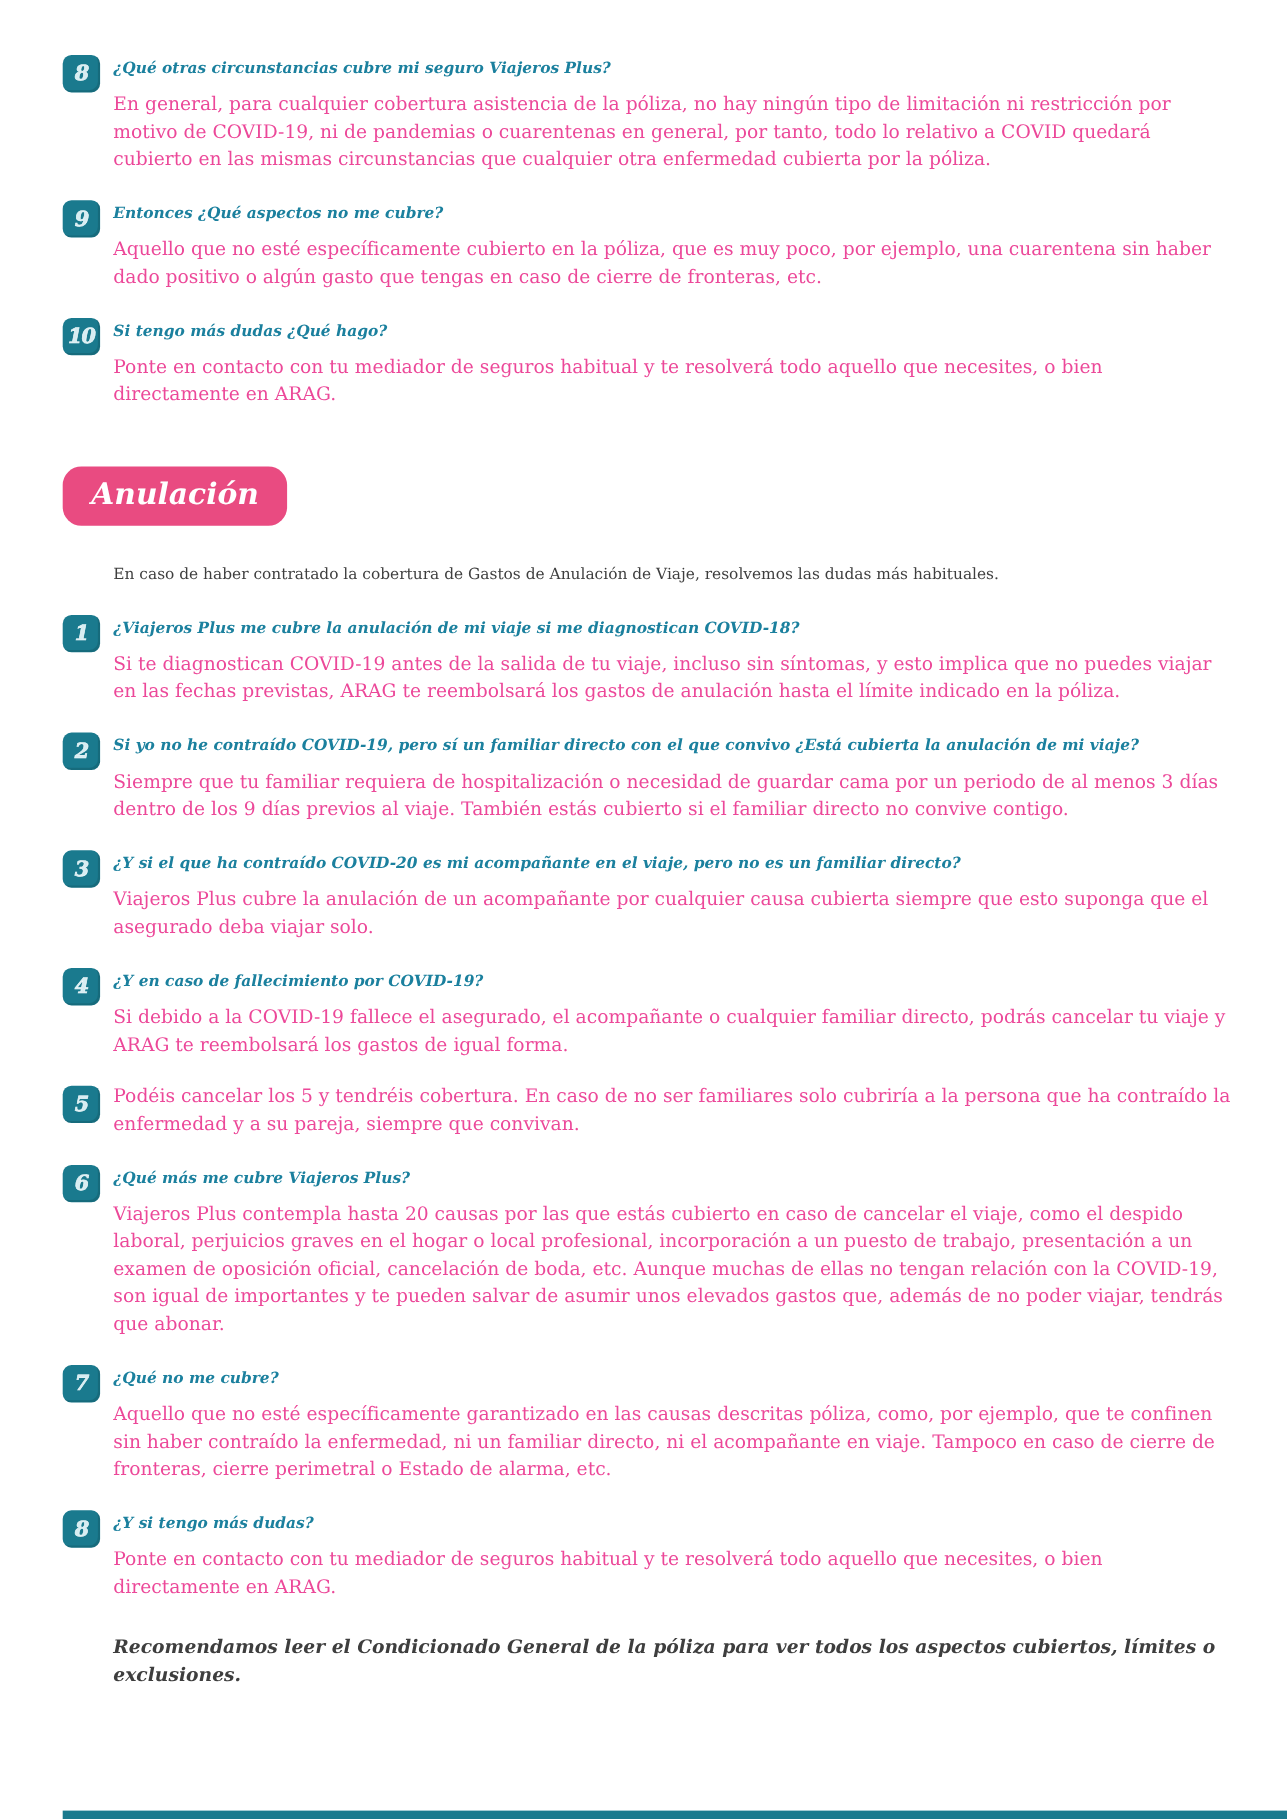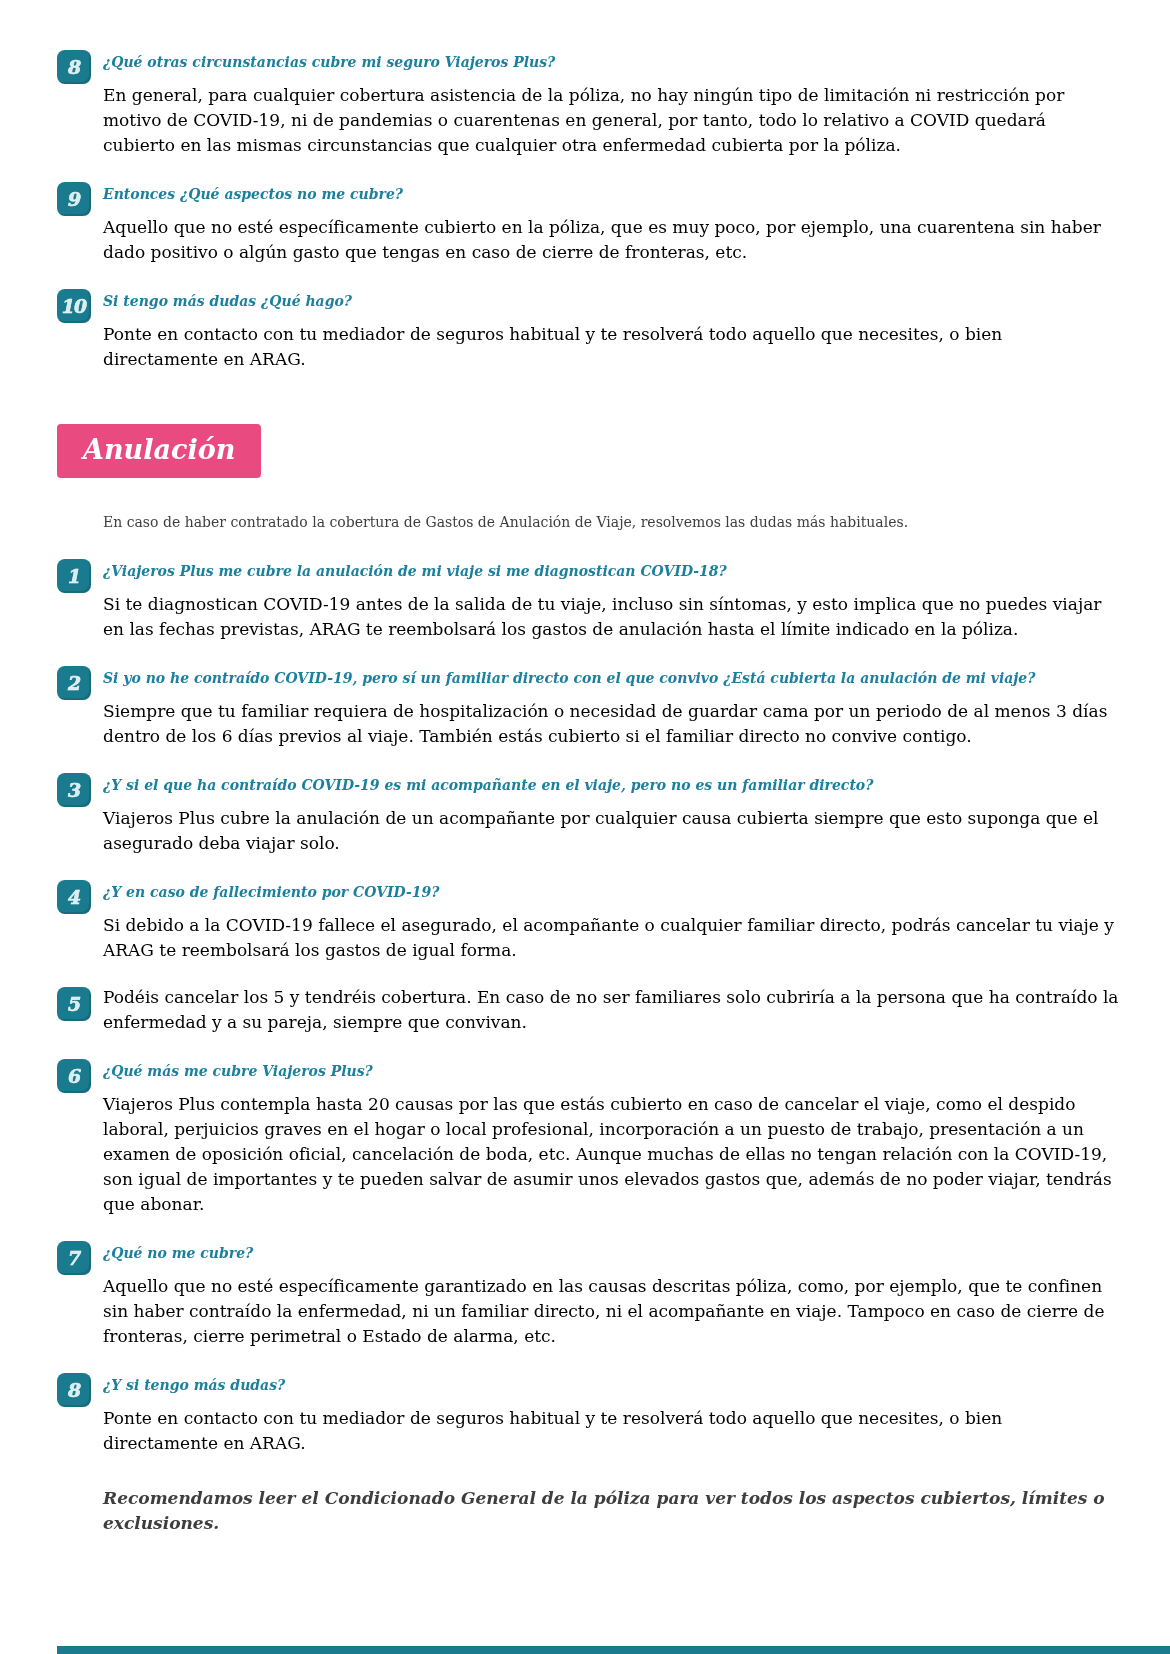--- a/index.html
+++ b/index.html
@@ -39,29 +39,29 @@
   }
   .question{
     margin:0 0 6px 0;
     font-size:14px;line-height:29px;
     font-style:italic;font-weight:bold;
     color:#1b809e;
   }
   .answer{
     margin:0;
     font-size:17px;line-height:25px;
-    color:#000000;
+    color:#ec4899;
   }
   
   .section-badge{
     display:inline-block;
     margin:30px 0 0 0;
     background:#e94b81;
     color:#ffffff;
-    border-radius:4px;
+    border-radius:17px;
     padding:10px 26px 12px 26px;
     font-size:27px;line-height:1.2;
     font-style:italic;font-weight:bold;
   }
   .intro{
     margin:32px 0 22px 0;
     padding-left:46px;
     font-size:14px;line-height:25px;
     color:#3e3e3e;
   }
@@ -137,30 +137,30 @@
           <p class="answer">Si te diagnostican COVID-19 antes de la salida de tu viaje, incluso sin síntomas, y esto implica que no puedes viajar en las fechas previstas, ARAG te reembolsará los gastos de anulación hasta el límite indicado en la póliza.</p>
         </div>
       </div>
 
       <div class="faq-item">
         <div class="num-badge">
           <span>2</span>
         </div>
         <div class="faq-body">
           <h3 class="question">Si yo no he contraído COVID-19, pero sí un familiar directo con el que convivo ¿Está cubierta la anulación de mi viaje?</h3>
-          <p class="answer">Siempre que tu familiar requiera de hospitalización o necesidad de guardar cama por un periodo de al menos 3 días dentro de los 6 días previos al viaje. También estás cubierto si el familiar directo no convive contigo.</p>
+          <p class="answer">Siempre que tu familiar requiera de hospitalización o necesidad de guardar cama por un periodo de al menos 3 días dentro de los 9 días previos al viaje. También estás cubierto si el familiar directo no convive contigo.</p>
         </div>
       </div>
 
       <div class="faq-item">
         <div class="num-badge">
           <span>3</span>
         </div>
         <div class="faq-body">
-          <h3 class="question">¿Y si el que ha contraído COVID-19 es mi acompañante en el viaje, pero no es un familiar directo?</h3>
+          <h3 class="question">¿Y si el que ha contraído COVID-20 es mi acompañante en el viaje, pero no es un familiar directo?</h3>
           <p class="answer">Viajeros Plus cubre la anulación de un acompañante por cualquier causa cubierta siempre que esto suponga que el asegurado deba viajar solo.</p>
         </div>
       </div>
 
       <div class="faq-item">
         <div class="num-badge">
           <span>4</span>
         </div>
         <div class="faq-body">
           <h3 class="question">¿Y en caso de fallecimiento por COVID-19?</h3>

